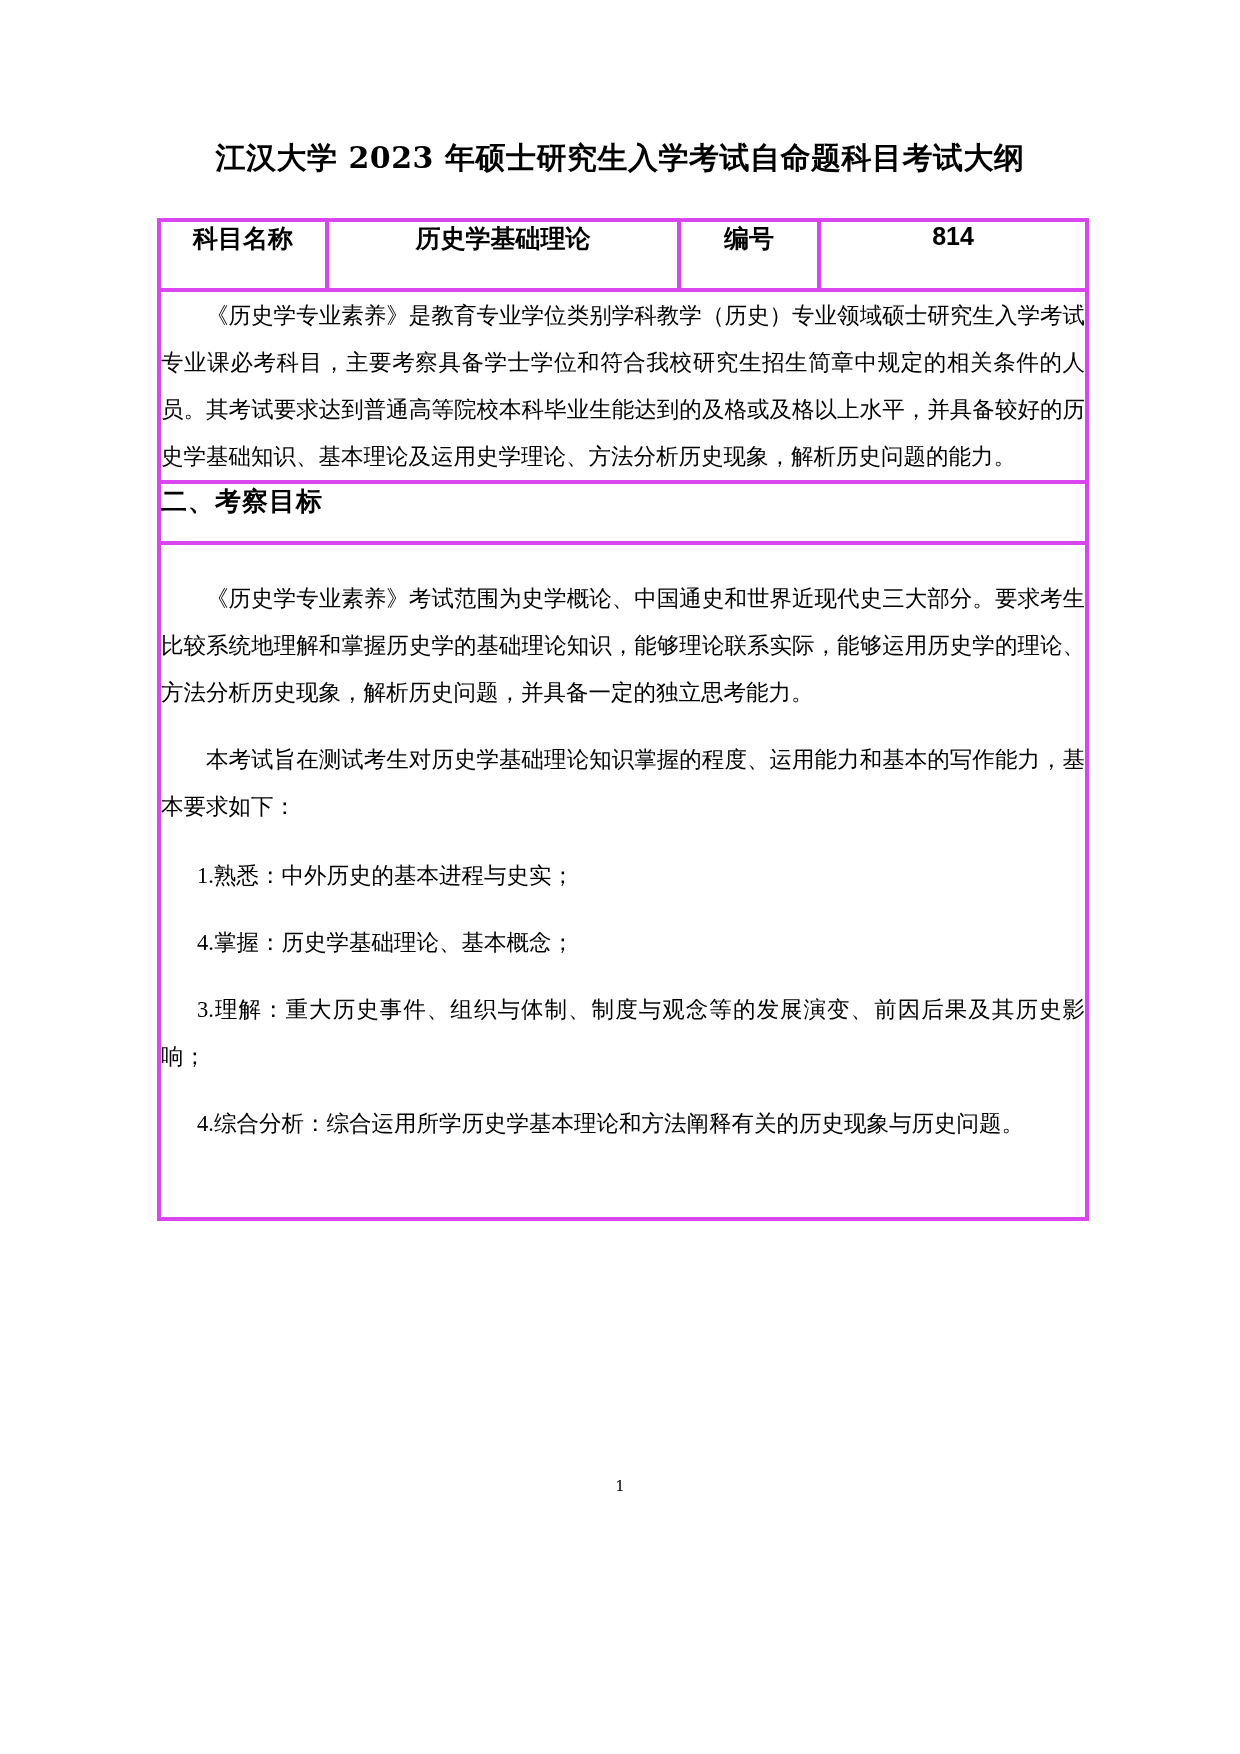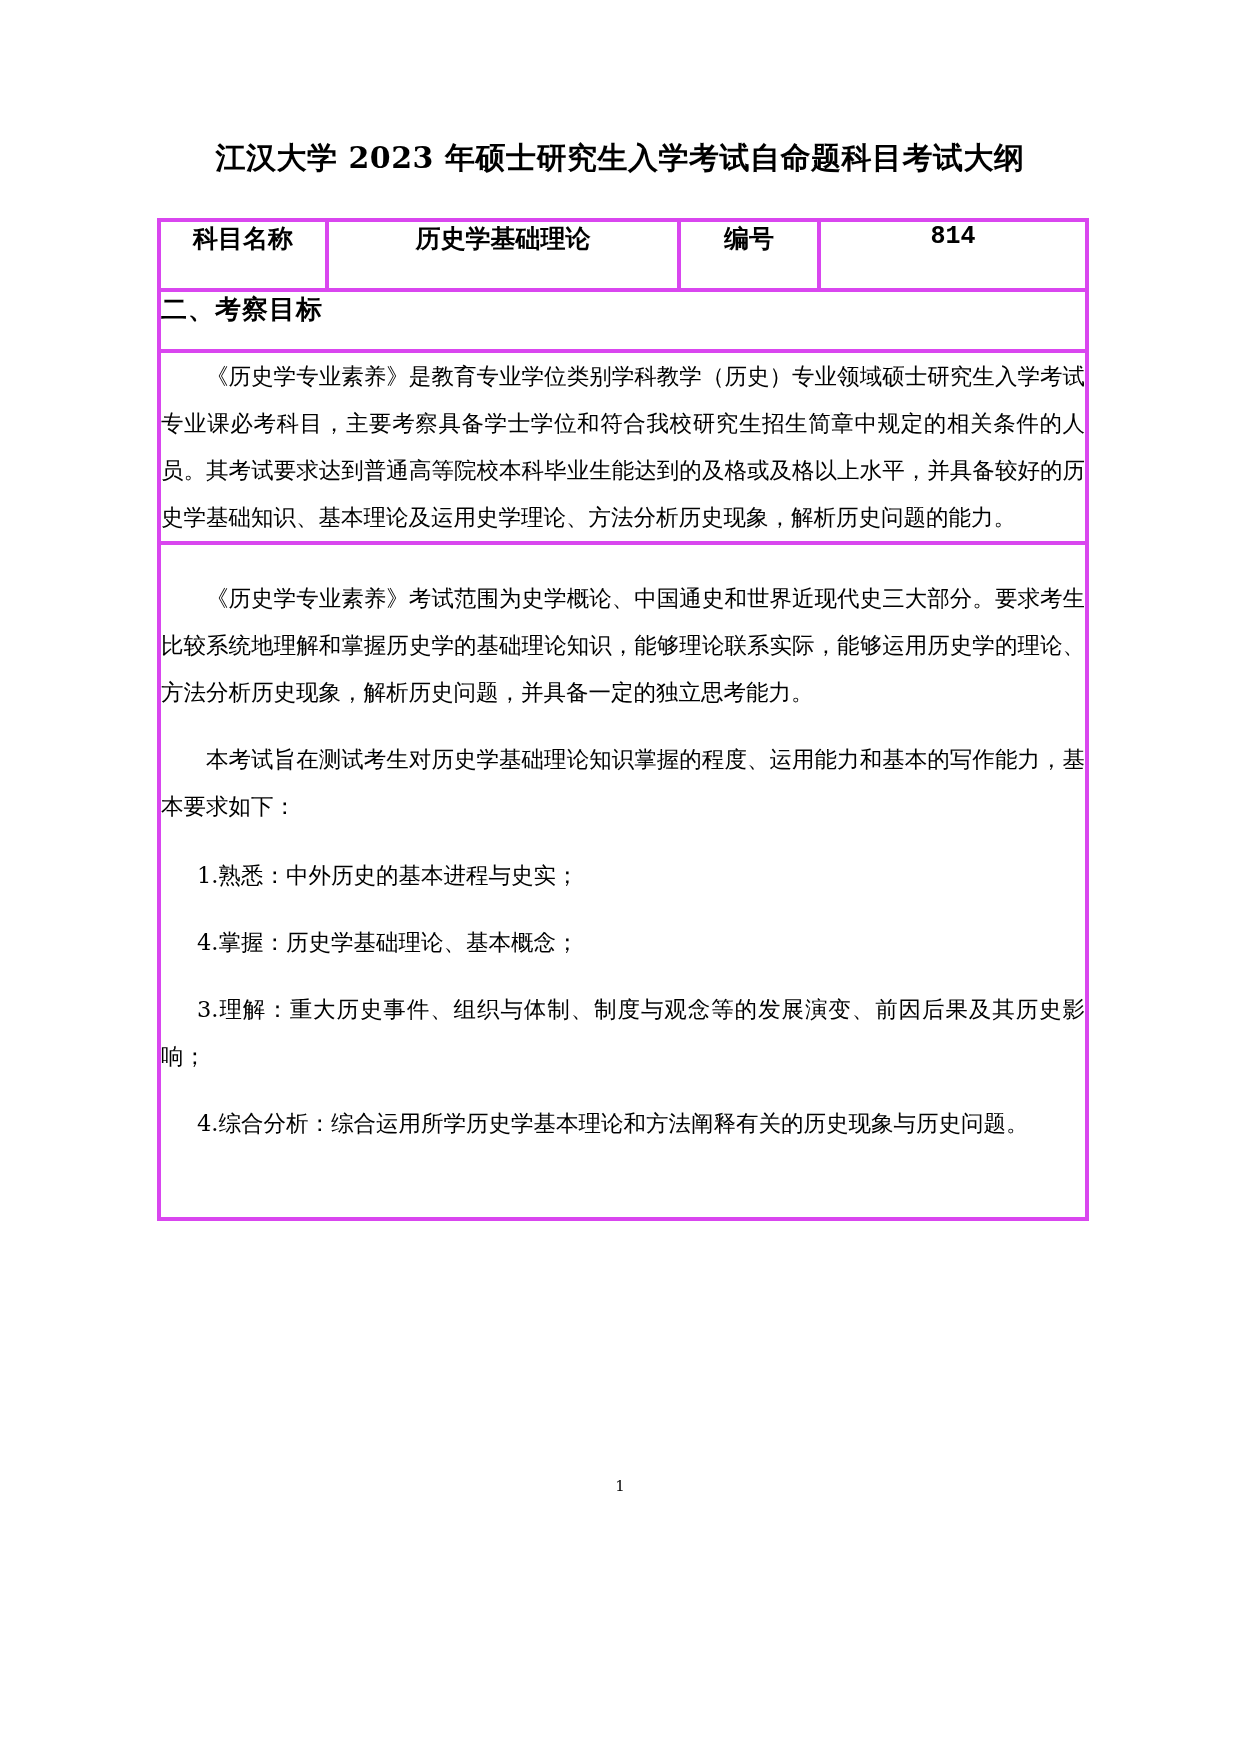--- a/index.html
+++ b/index.html
@@ -55,21 +55,21 @@
   
   .hdr-cell {
     height: 66px;
     text-align: center;
     vertical-align: middle;
     font-size: 25px;
     font-weight: bold;
     font-family: "DejaVu Serif", "Liberation Serif", serif;
   }
   .hdr-cell.num {
-    font-family: Liberation Mono, monospace;
+    font-family: Liberation Sans, sans-serif;
   }
 
   
   .sec-head {
     height: 57px;
     vertical-align: middle;
     padding-left: 14px;
     font-size: 26px;
     font-weight: bold;
     letter-spacing: 1px;
@@ -93,20 +93,21 @@
     text-justify: inter-ideograph;
   }
   p.para + p.para {
     margin-top: 20px;
   }
   p.item {
     margin: 0;
     text-indent: 1.6em;
     text-align: justify;
     text-justify: inter-ideograph;
+    font-family: Liberation Serif, serif;
   }
   p.item + p.item {
     margin-top: 20px;
   }
   p.item.first {
     margin-top: 22px;
   }
 
   
   .page-number {
@@ -136,27 +137,27 @@
     <tbody>
       <tr>
         <td class="hdr-cell">科目名称</td>
         <td class="hdr-cell">历史学基础理论</td>
         <td class="hdr-cell">编号</td>
         <td class="hdr-cell num">814</td>
       </tr>
 
 
       <tr>
-        <td class="sec-head" colspan="4">二、考察目标</td>
+        <td class="sec-body" colspan="4">
+          <p class="para">《历史学专业素养》是教育专业学位类别学科教学（历史）专业领域硕士研究生入学考试专业课必考科目，主要考察具备学士学位和符合我校研究生招生简章中规定的相关条件的人员。其考试要求达到普通高等院校本科毕业生能达到的及格或及格以上水平，并具备较好的历史学基础知识、基本理论及运用史学理论、方法分析历史现象，解析历史问题的能力。</p>
+        </td>
       </tr>
 
       <tr>
-        <td class="sec-body" colspan="4">
-          <p class="para">《历史学专业素养》是教育专业学位类别学科教学（历史）专业领域硕士研究生入学考试专业课必考科目，主要考察具备学士学位和符合我校研究生招生简章中规定的相关条件的人员。其考试要求达到普通高等院校本科毕业生能达到的及格或及格以上水平，并具备较好的历史学基础知识、基本理论及运用史学理论、方法分析历史现象，解析历史问题的能力。</p>
-        </td>
+        <td class="sec-head" colspan="4">二、考察目标</td>
       </tr>
 
       <tr>
         <td class="sec-body tall" colspan="4">
           <p class="para">《历史学专业素养》考试范围为史学概论、中国通史和世界近现代史三大部分。要求考生比较系统地理解和掌握历史学的基础理论知识，能够理论联系实际，能够运用历史学的理论、方法分析历史现象，解析历史问题，并具备一定的独立思考能力。</p>
           <p class="para">本考试旨在测试考生对历史学基础理论知识掌握的程度、运用能力和基本的写作能力，基本要求如下：</p>
           <p class="item first">1.熟悉：中外历史的基本进程与史实；</p>
           <p class="item">4.掌握：历史学基础理论、基本概念；</p>
           <p class="item">3.理解：重大历史事件、组织与体制、制度与观念等的发展演变、前因后果及其历史影响；</p>
           <p class="item">4.综合分析：综合运用所学历史学基本理论和方法阐释有关的历史现象与历史问题。</p>

